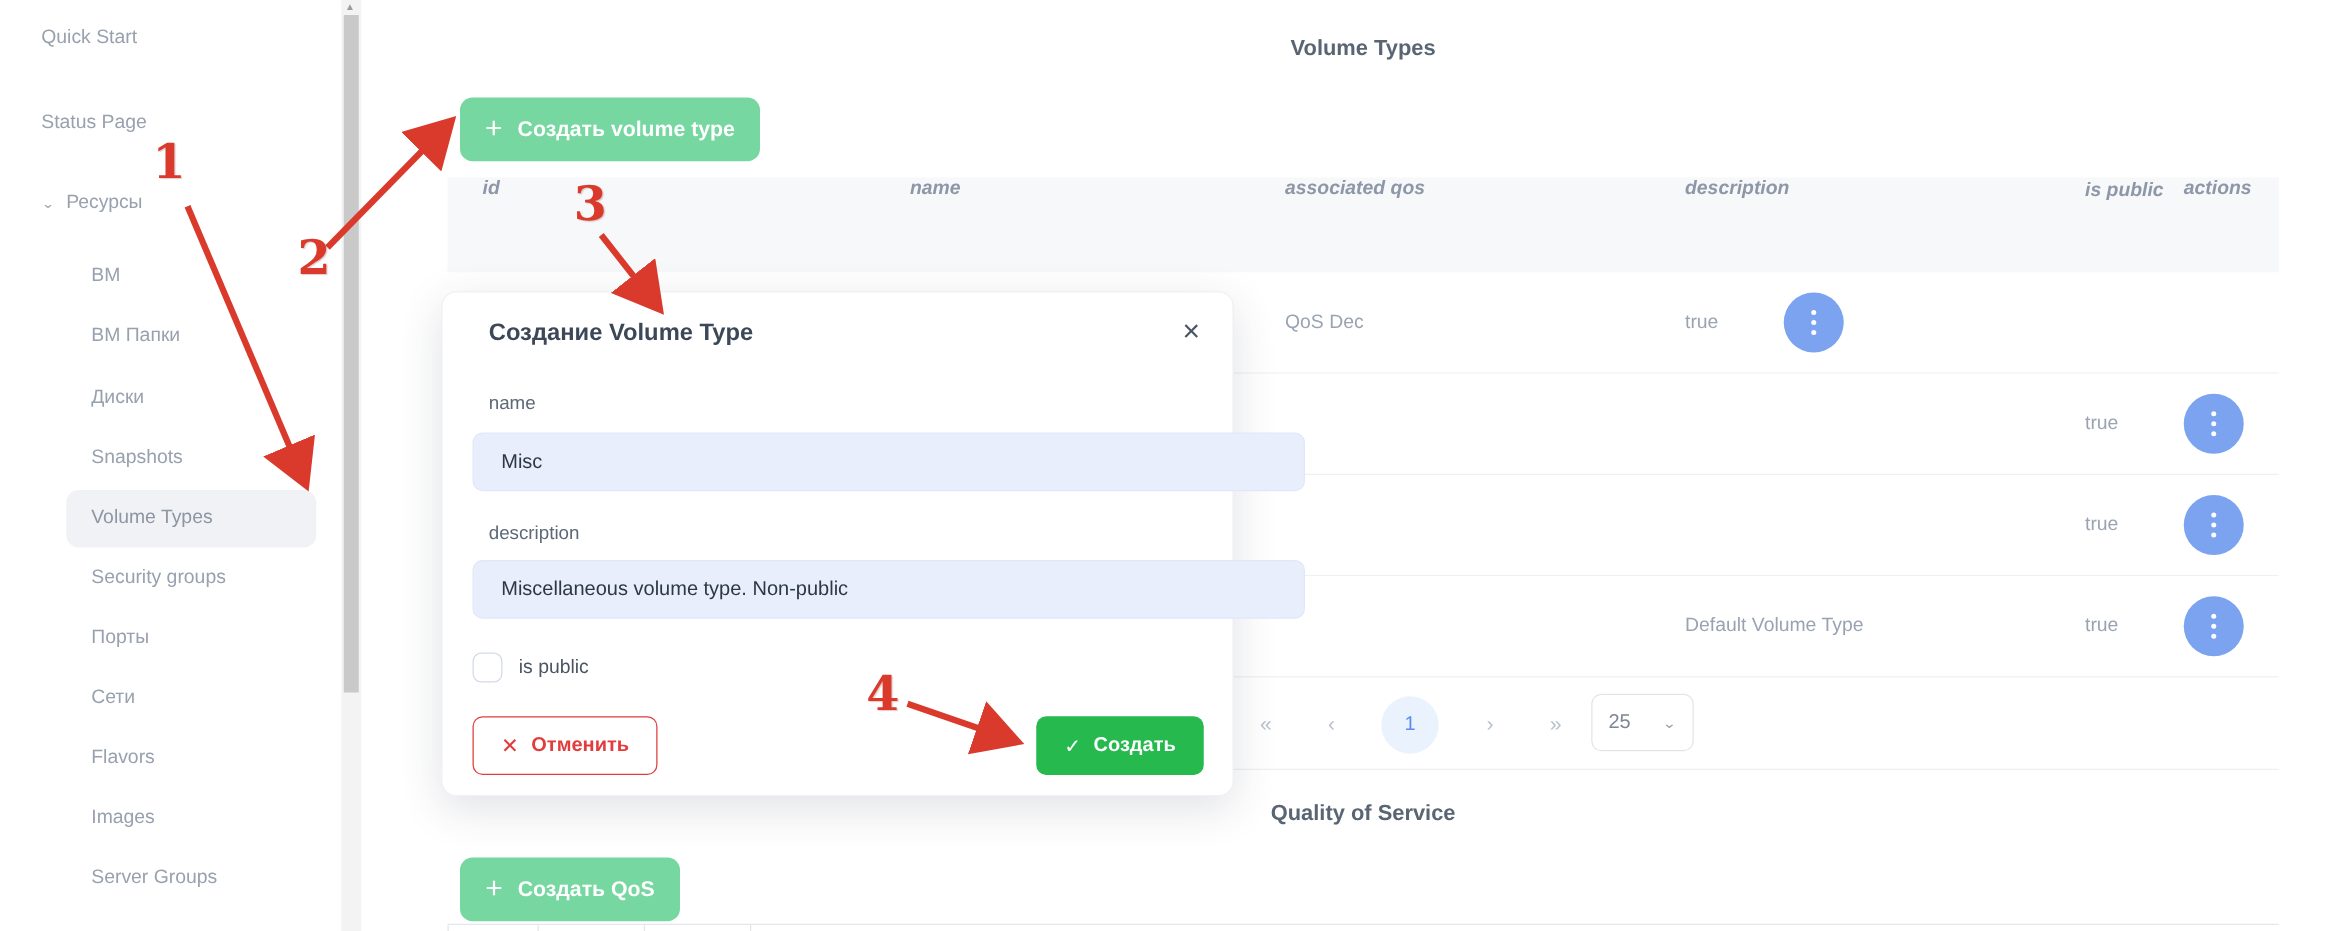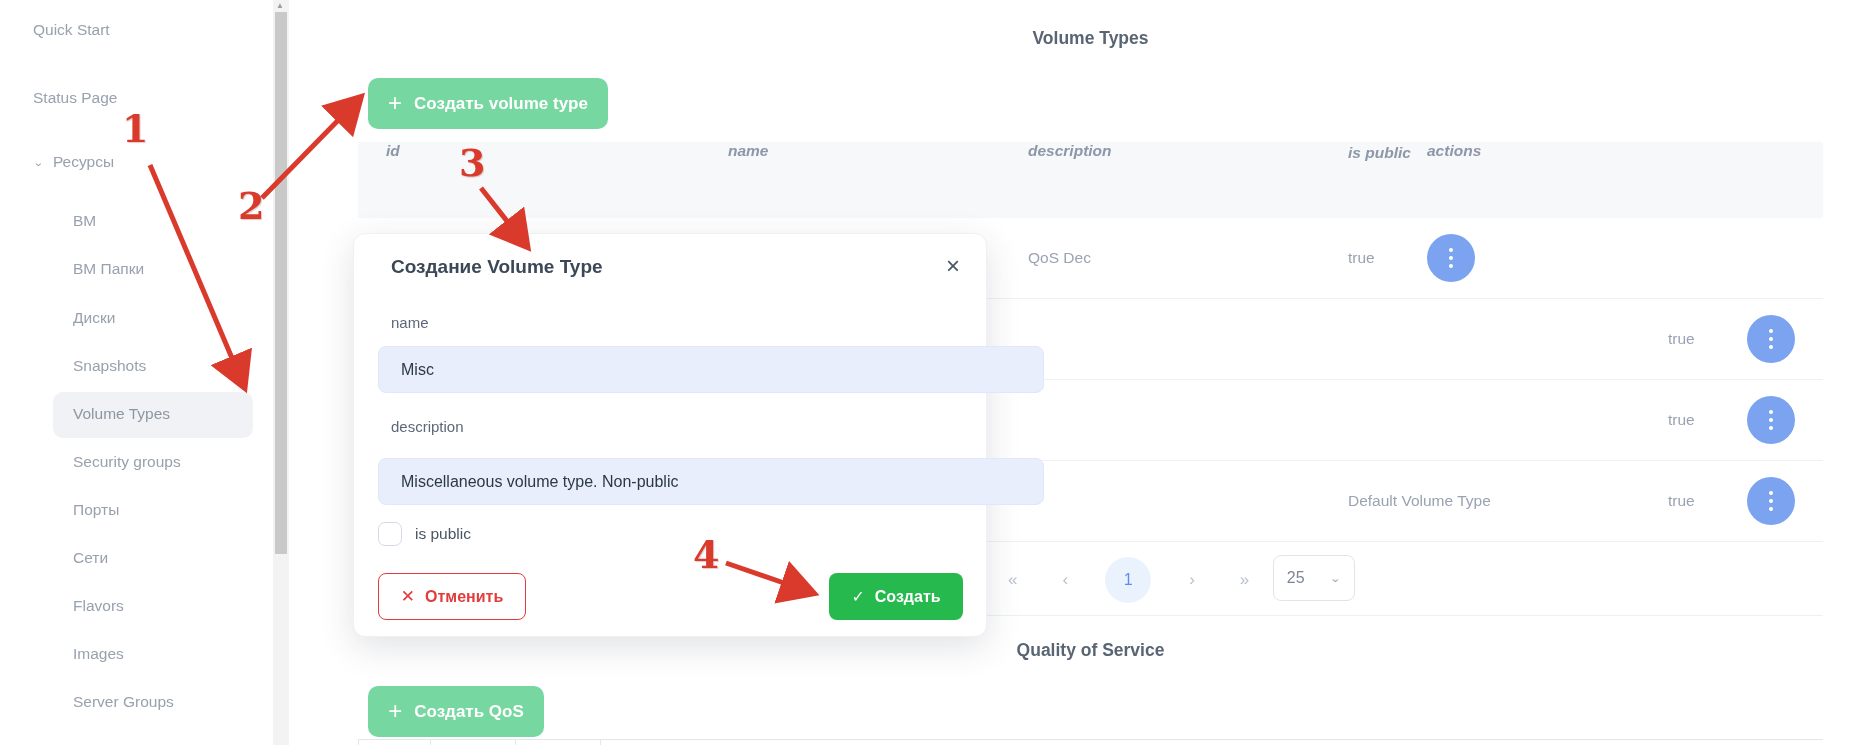--- a/index.html
+++ b/index.html
@@ -131,20 +131,21 @@
 
   <button class="btn-create" id="btn-create-vt">
     <span class="plus">+</span>
     <span>Создать volume type</span>
   </button>
 
   <div class="vt-table">
     <div class="t-head">
       <div class="c-id">id</div>
       <div class="c-name">name</div>
+      <div class="c-qos">associated qos</div>
       <div class="c-desc">description</div>
       <div class="c-pub">is public</div>
       <div class="c-act">actions</div>
     </div>
 
     <div class="t-row">
       <div class="c-id"></div>
       <div class="c-name"></div>
       <div class="c-qos">QoS Dec</div>
       <div class="c-pub">true</div>
@@ -229,21 +230,21 @@
   </div>
 
   <div class="modal">
     <div class="m-title">Создание Volume Type</div>
     <button class="m-close">×</button>
 
     <label class="m-label" style="top:80px">name</label>
     <input class="m-input" style="top: 112px;" type="text" value="Misc">
 
     <label class="m-label" style="top:184px">description</label>
-    <input class="m-input" style="top: 224px;" type="text" value="Miscellaneous volume type. Non-public">
+    <input class="m-input" style="top: 214px;" type="text" value="Miscellaneous volume type. Non-public">
 
     <div class="m-check-row">
       <span class="m-checkbox"></span>
       <span class="m-check-label">is public</span>
     </div>
 
     <button class="btn-cancel">
       <span class="x">✕</span>
       <span>Отменить</span>
     </button>

